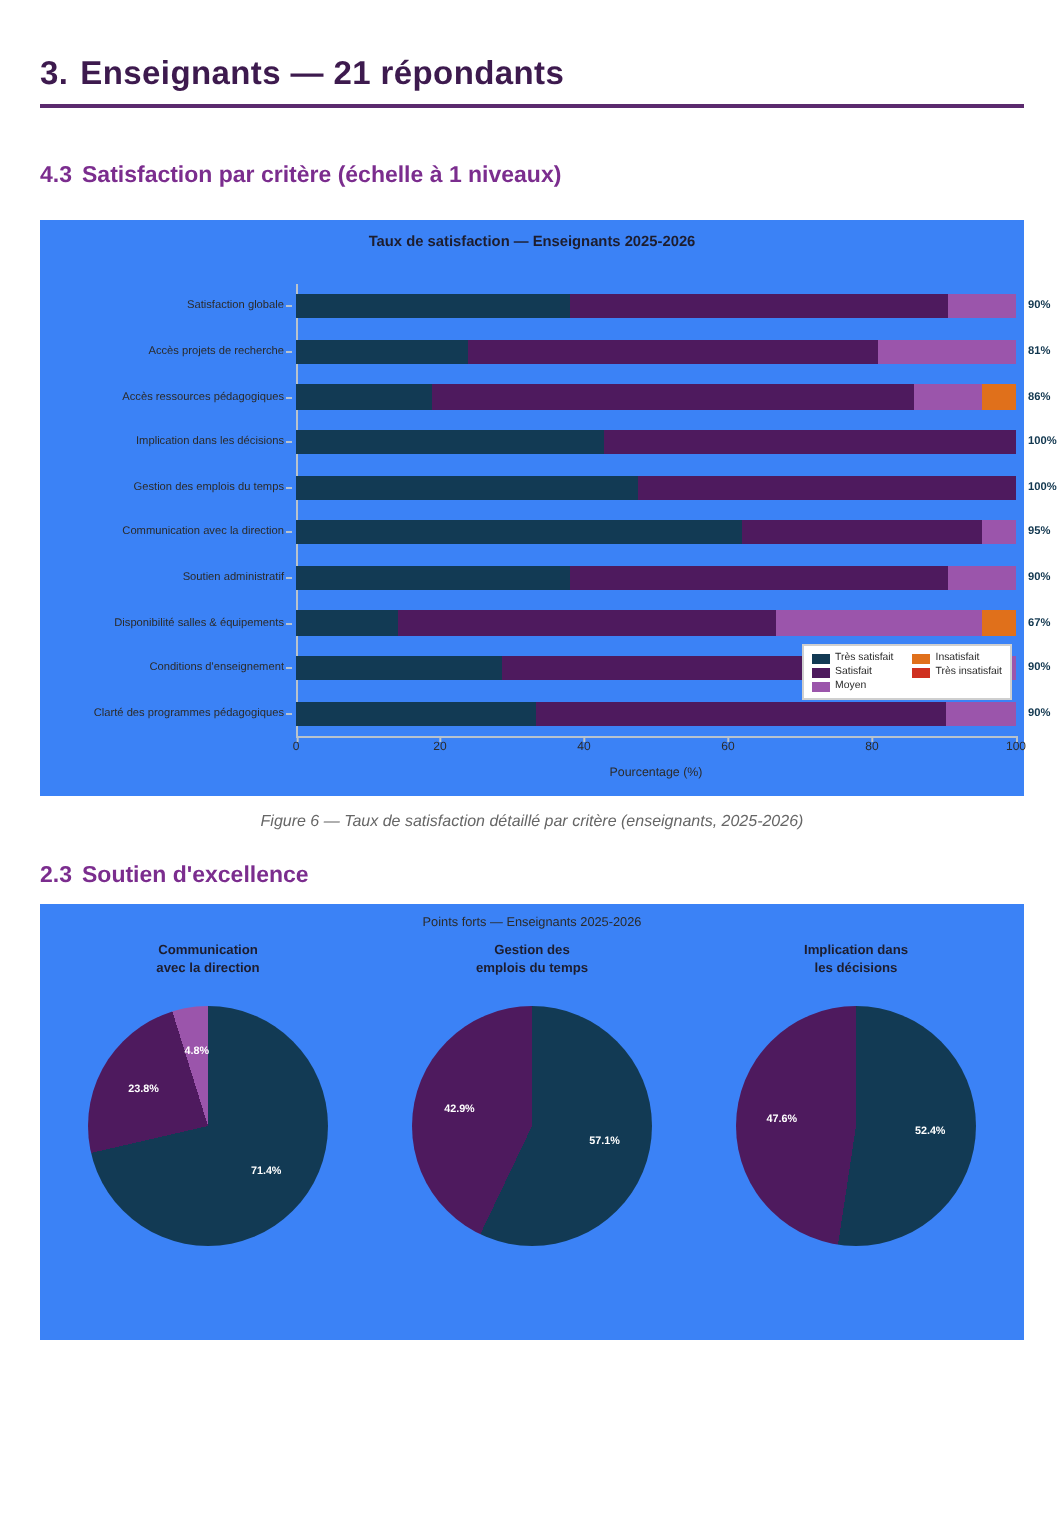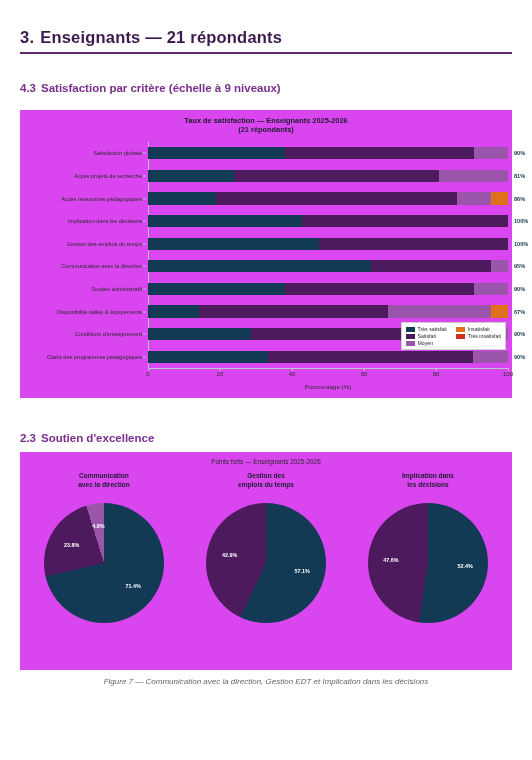--- a/index.html
+++ b/index.html
@@ -34,21 +34,21 @@
   .caption{
     position:absolute;left:20px;width:492px;text-align:center;
     font-size:8px;font-style:italic;color:#666;
   }
   #cap-1{top:406px;}
   #cap-2{top:677px;}
 
   
   .figure{
     position:absolute;left:20px;width:492px;
-    background:#d946ef;
+    background:#3b82f6;
     border:0;
   }
   #fig1{top:110px;height:288px;}
   #fig2{top:452px;height:218px;}
 
   .fig-title{
     position:absolute;width:100%;text-align:center;
     font-weight:bold;color:#1d1d2e;
     line-height:1.25;
   }
@@ -132,27 +132,26 @@
 <body>
 
 <div class="page">
 
   <div class="h1">
     <span class="num">3.</span><span>Enseignants  —  21 répondants</span>
   </div>
   <div class="h1-rule"></div>
 
   <div class="h2" id="h2-a">
-    <span class="num">4.3</span><span>Satisfaction par critère (échelle à 9 niveaux)</span>
+    <span class="num">4.3</span><span>Satisfaction par critère (échelle à 1 niveaux)</span>
   </div>
 
   <div class="figure" id="fig1">
     <div class="fig-title bar-title">
       <div>Taux de satisfaction — Enseignants 2025-2026</div>
-      <div>(21 répondants)</div>
     </div>
 
     <div class="plot" id="bar-plot">
       <div class="axis-line axis-left"></div>
       <div class="axis-line axis-bottom"></div>
       <div id="bar-rows">
           <div class="row" style="top: 0px; height: 22.6px;">
             <div class="bar" style="top: 5.2px; width: 360px;">
               <div class="seg" style="width: 137.16px; background: rgb(18, 58, 84);"></div>
               <div class="seg" style="width: 188.64px; background: rgb(78, 26, 94);"></div>
@@ -280,20 +279,21 @@
             <span>Très insatisfait</span>
           </div>
           <div class="lg">
             <span class="sw" style="background: rgb(155, 85, 171);"></span>
             <span>Moyen</span>
           </div>
         </div>
     </div>
   </div>
 
+  <div class="caption" id="cap-1">Figure 6 — Taux de satisfaction détaillé par critère (enseignants, 2025-2026)</div>
 
   <div class="h2" id="h2-b">
     <span class="num">2.3</span><span>Soutien d'excellence</span>
   </div>
 
   <div class="figure" id="fig2">
     <div class="fig-title pie-suptitle">Points forts — Enseignants 2025-2026</div>
     <div id="pie-blocks">
         <div class="pie-block" id="pie-block-0" style="left: 2px;">
           <div class="pie-title">
@@ -325,15 +325,14 @@
           </div>
           <div class="pie-wrap">
             <div class="pie" style="background: conic-gradient(rgb(18, 58, 84) 0deg, rgb(18, 58, 84) 188.64deg, rgb(78, 26, 94) 188.64deg, rgb(78, 26, 94) 360deg);"></div>
             <div class="slice-label" style="left: 97.0943px; top: 62.8022px;">52.4%</div>
             <div class="slice-label" style="left: 22.9057px; top: 57.1978px;">47.6%</div>
           </div>
         </div>
       </div>
   </div>
 
-  <div class="caption" id="cap-2">Figure 7 — Communication avec la direction, Gestion EDT et Implication dans les décisions</div>
 
 </div>
 
 </body></html>

